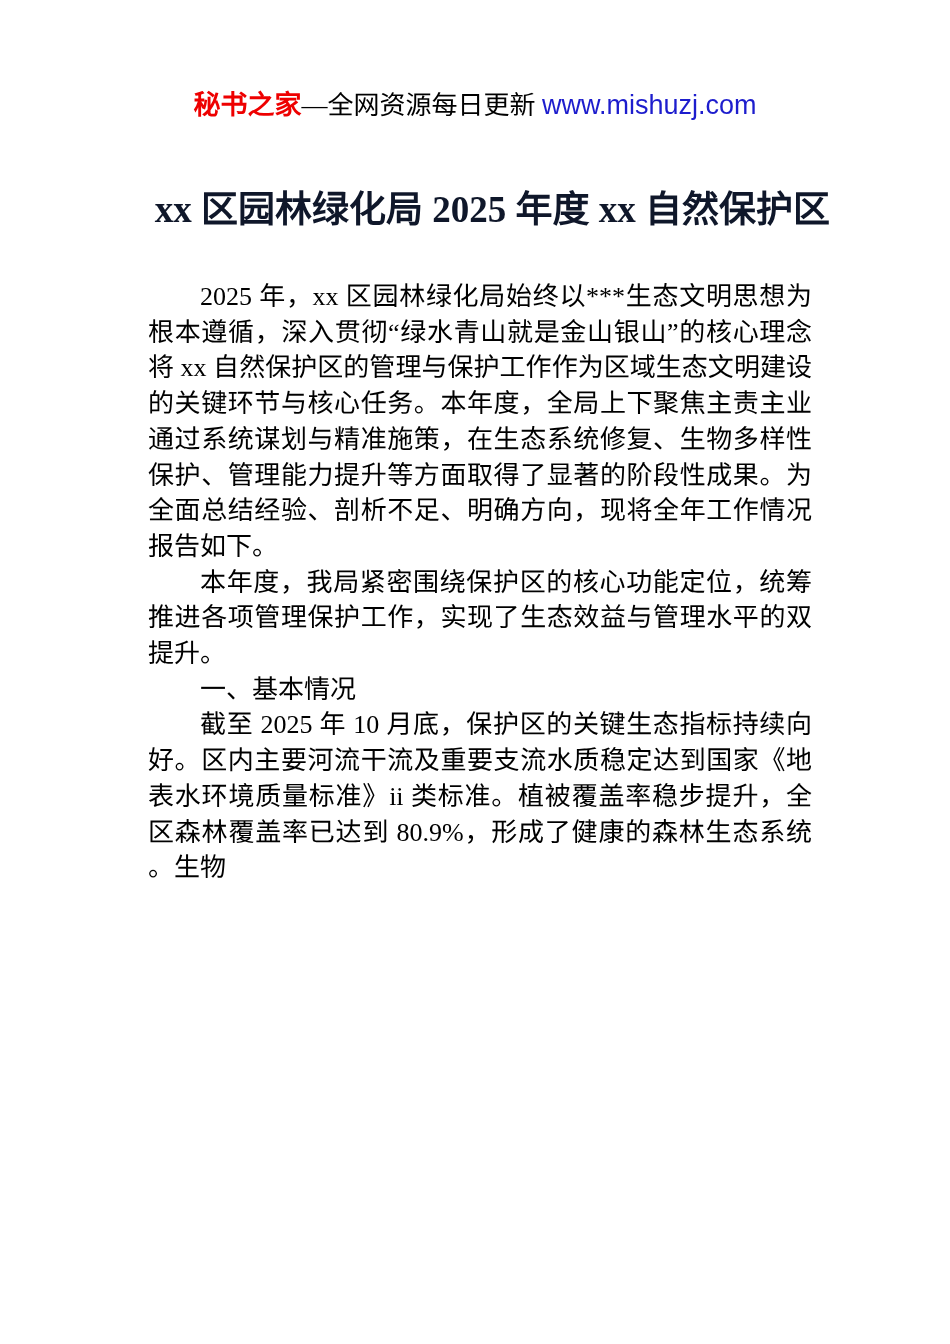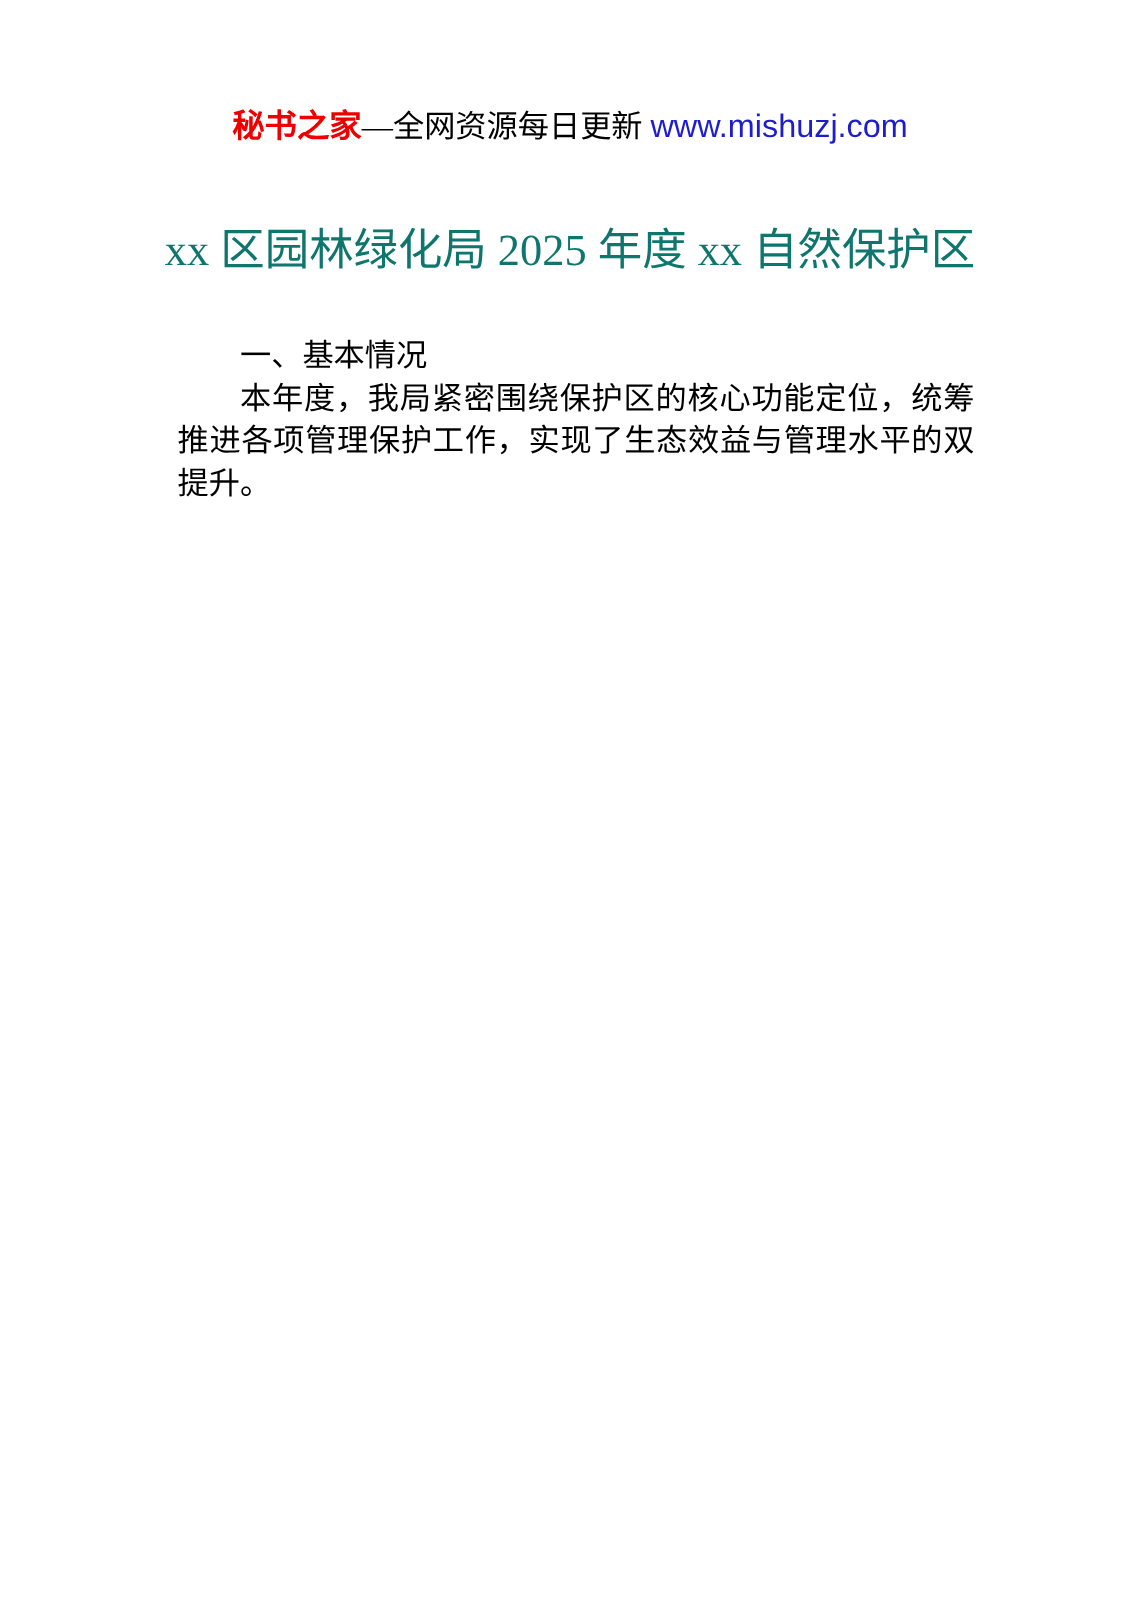--- a/index.html
+++ b/index.html
@@ -31,25 +31,25 @@
   .site-header .dash,
   .site-header .tagline {
     color: #000000;
   }
   .site-header .url {
     font-family: "Liberation Sans", sans-serif;
     font-size: 27px;
   }
   .doc-title {
     margin: 52px 120px 0 120px;
-    text-align: center;
+    text-align: right;
     font-size: 37px;
     line-height: 70px;
-    font-weight: normal;
-    color: #0f766e;
+    font-weight: bold;
+    color: #0f172a;
   }
   .doc-body {
     margin: 34px 138px 0 148px;
     font-size: 26px;
     line-height: 35.7px;
     text-align: justify;
     text-justify: inter-character;
     word-break: break-all;
     line-break: anywhere;
   }
@@ -66,17 +66,19 @@
   <div class="site-header">
     <span class="brand" style="color: rgb(238, 0, 0);">秘书之家</span><span class="dash">—</span><span class="tagline">全网资源每日更新</span>
     <span class="url" style="color: rgb(29, 29, 205);">www.mishuzj.com</span>
   </div>
 
   <div class="doc-title">
     <div>xx 区园林绿化局 2025 年度 xx 自然保护区</div>
   </div>
 
   <div class="doc-body" id="doc-body">
+      <div class="block p">2025 年，xx 区园林绿化局始终以***生态文明思想为根本遵循，深入贯彻“绿水青山就是金山银山”的核心理念将 xx 自然保护区的管理与保护工作作为区域生态文明建设的关键环节与核心任务。本年度，全局上下聚焦主责主业通过系统谋划与精准施策，在生态系统修复、生物多样性保护、管理能力提升等方面取得了显著的阶段性成果。为全面总结经验、剖析不足、明确方向，现将全年工作情况报告如下。</div>
+      <div class="block p">本年度，我局紧密围绕保护区的核心功能定位，统筹推进各项管理保护工作，实现了生态效益与管理水平的双提升。</div>
       <div class="block h1">一、基本情况</div>
-      <div class="block p">本年度，我局紧密围绕保护区的核心功能定位，统筹推进各项管理保护工作，实现了生态效益与管理水平的双提升。</div>
+      <div class="block p">截至 2025 年 10 月底，保护区的关键生态指标持续向好。区内主要河流干流及重要支流水质稳定达到国家《地表水环境质量标准》ii 类标准。植被覆盖率稳步提升，全区森林覆盖率已达到 80.9%，形成了健康的森林生态系统。生物</div>
     </div>
 
 </div>
 
 </body></html>

